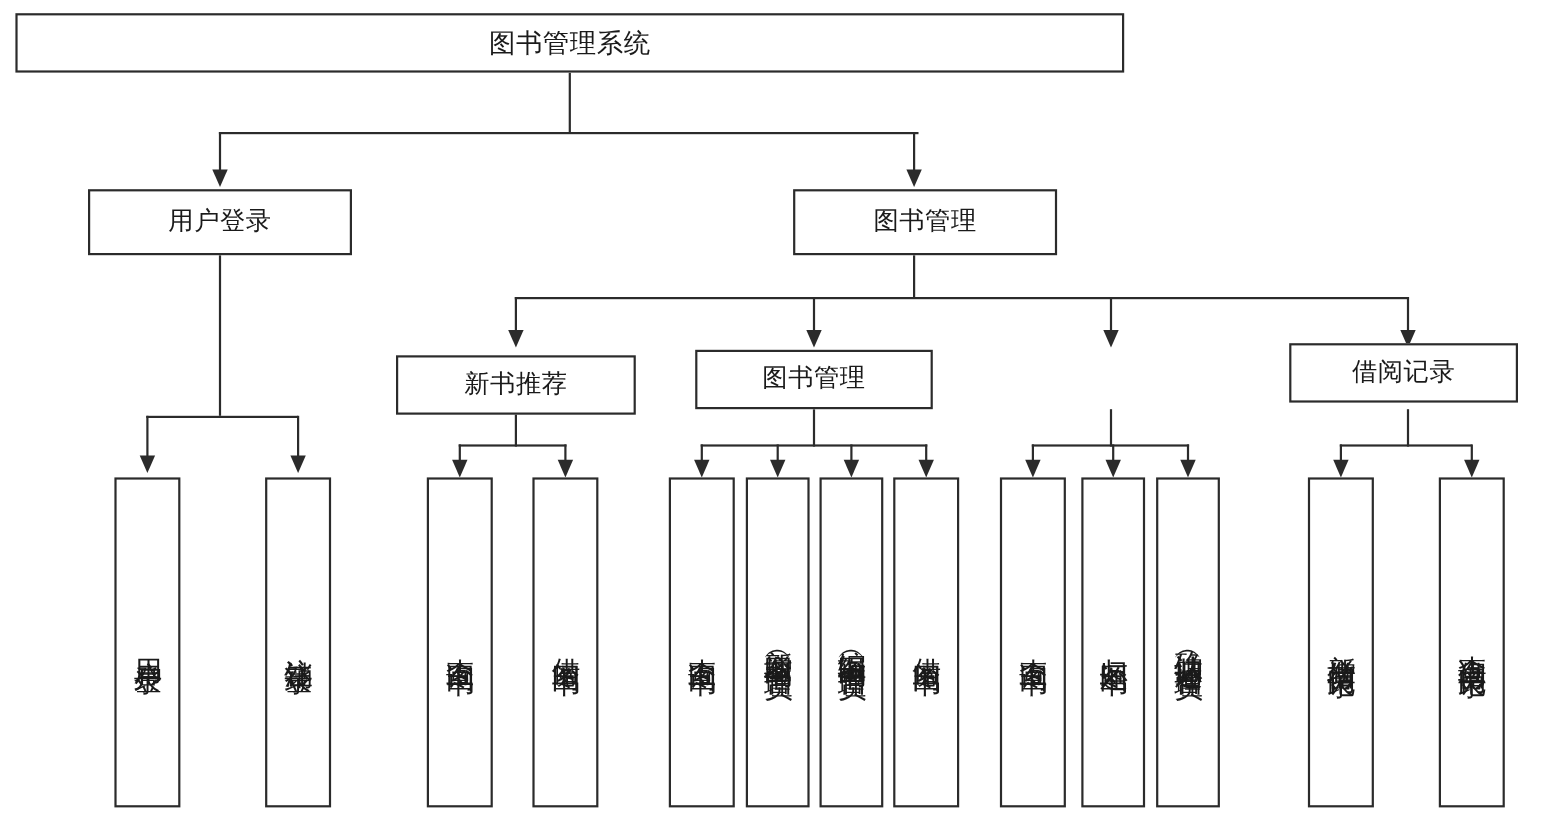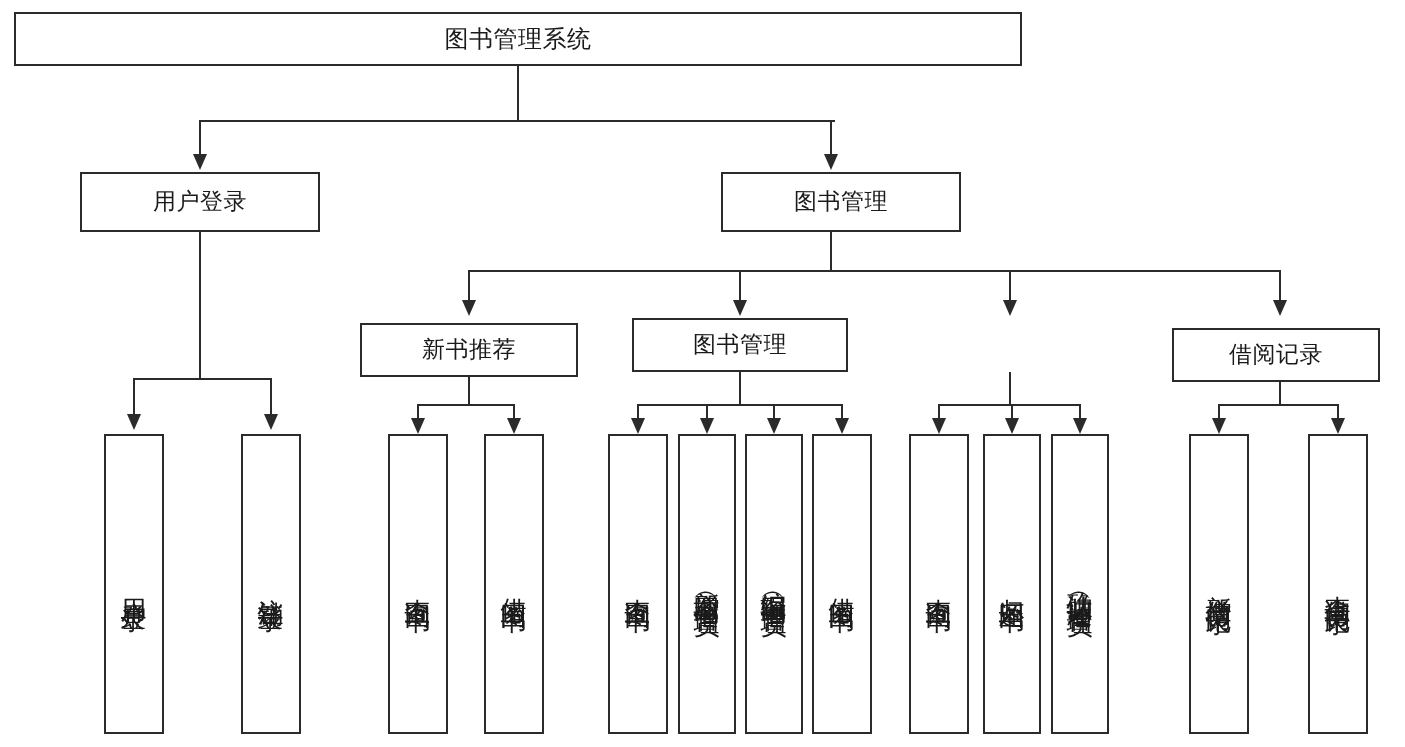--- a/index.html
+++ b/index.html
@@ -162,21 +162,21 @@
   <div class="node horiz" style="left:711px; top:172px; width:240px; height:60px;margin-left:10px;">
     <span class="node-label">图书管理</span>
   </div>
 
   <div class="node horiz" style="left:360px; top:323px; width:218px; height:54px;">
     <span class="node-label">新书推荐</span>
   </div>
   <div class="node horiz" style="left:632px; top:318px; width:216px; height:54px;">
     <span class="node-label">图书管理</span>
   </div>
-  <div class="node horiz" style="left:1172px; top:328px; width:208px; height:54px;">
+  <div class="node horiz" style="left:1172px; top:312px; width:208px; height:54px;">
     <span class="node-label">借阅记录</span>
   </div>
 
   <div class="node vert" style="left:104px; top:434px; width:60px; height:300px;">
     <span class="node-label">用户登录</span>
   </div>
   <div class="node vert" style="left:241px; top:434px; width:60px; height:300px;">
     <span class="node-label">注销登录</span>
   </div>
   <div class="node vert" style="left:388px; top:434px; width:60px; height:300px;">

